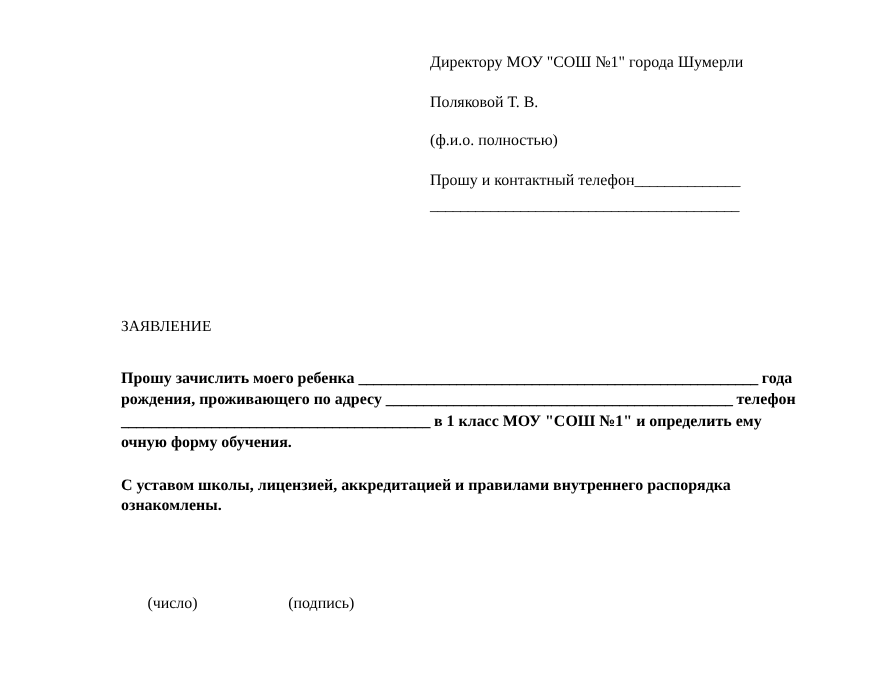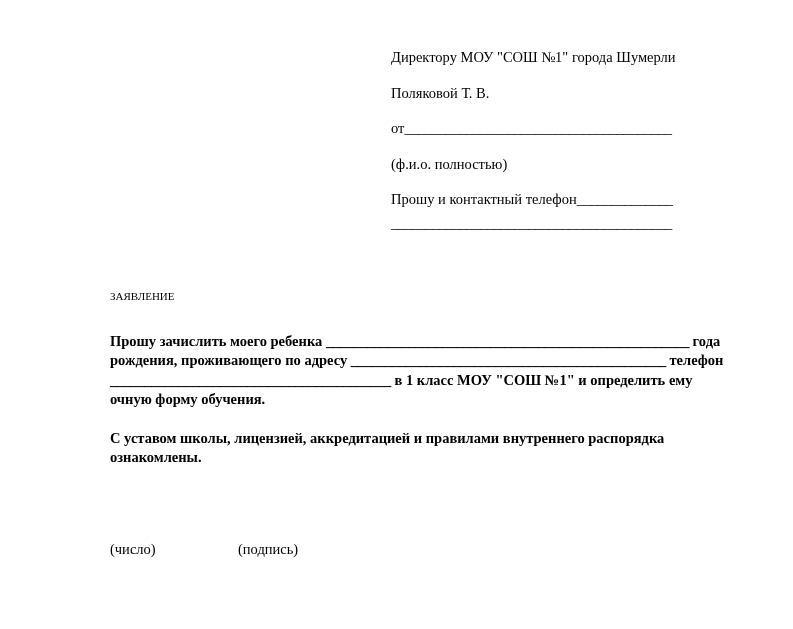--- a/index.html
+++ b/index.html
@@ -55,21 +55,21 @@
   }
 
   
   .body-block {
     position: absolute;
     left: 110px;
     top: 291px;
     width: 625px;
   }
   .title {
-    font-size: 11px;
+    font-size: 14px;
     line-height: 1;
     margin-bottom: 30px;
   }
   .para {
     font-size: 14.5px;
     line-height: 19.4px;
     text-align: left;
     margin: 0;
     font-weight: bold;
   }
@@ -92,41 +92,41 @@
   }
   .sign-gap {
     letter-spacing: 0;
   }
   .sign-labels {
     position: relative;
     margin-top: 24px;
     height: 18px;
     font-size: 14.5px;
     line-height: 1;
+    margin-left: 24px;
   }
   .sign-labels .lbl {
     position: absolute;
     top: 0;
     white-space: nowrap;
   }
   .lbl-date { left: 0; }
   .lbl-sign { left: 128px; }
 </style>
 </head>
 <body>
 
 <div class="page">
 
   <div class="header-block">
 
     <div class="header-line">Директору МОУ "СОШ №1" города Шумерли</div>
 
     <div class="header-line">Поляковой Т. В.</div>
 
-    <div class="header-line"><span>от</span><span class="fill">_______________________________________</span></div>
 
     <div class="header-line">(ф.и.о. полностью)</div>
 
     <div class="header-line wrap"><span>Прошу и контактный телефон</span><span class="fill">______________</span><span class="fill addr-second">_________________________________________</span></div>
 
   </div>
 
   <div class="body-block">
 
     <div class="title">ЗАЯВЛЕНИЕ</div>

